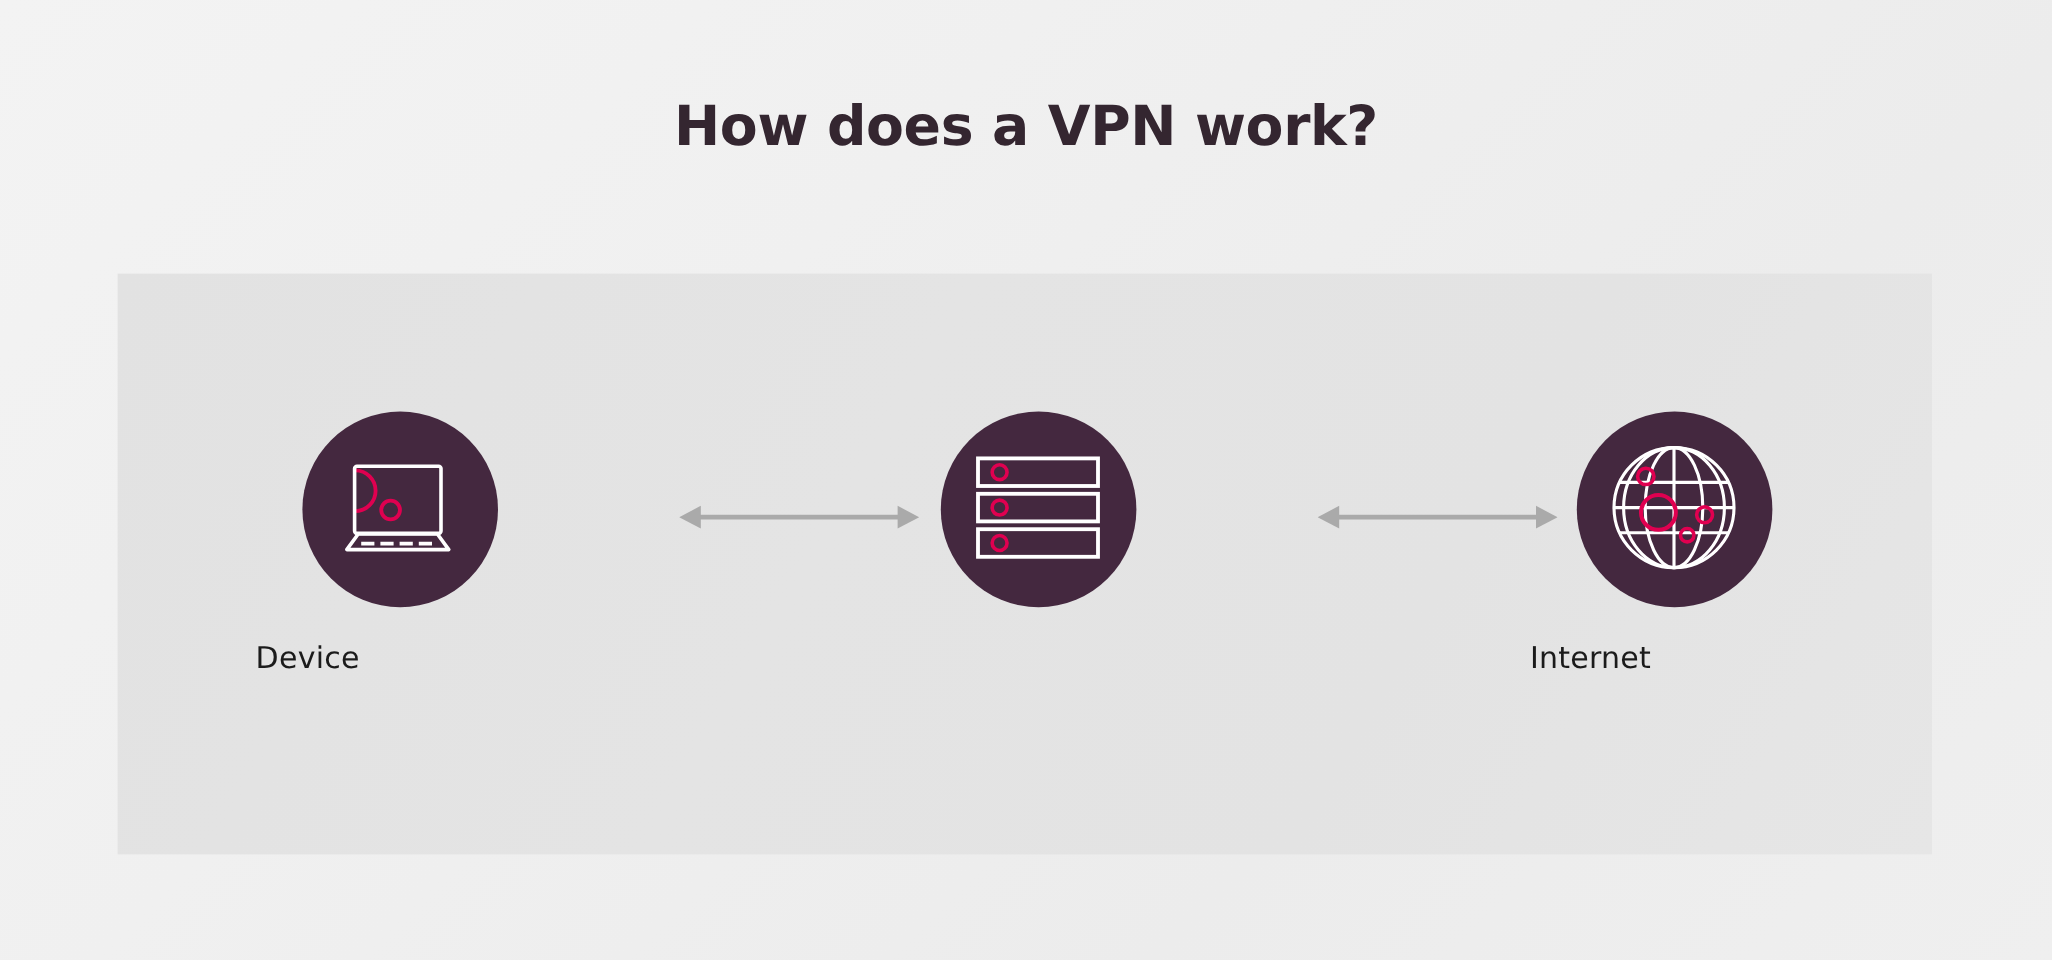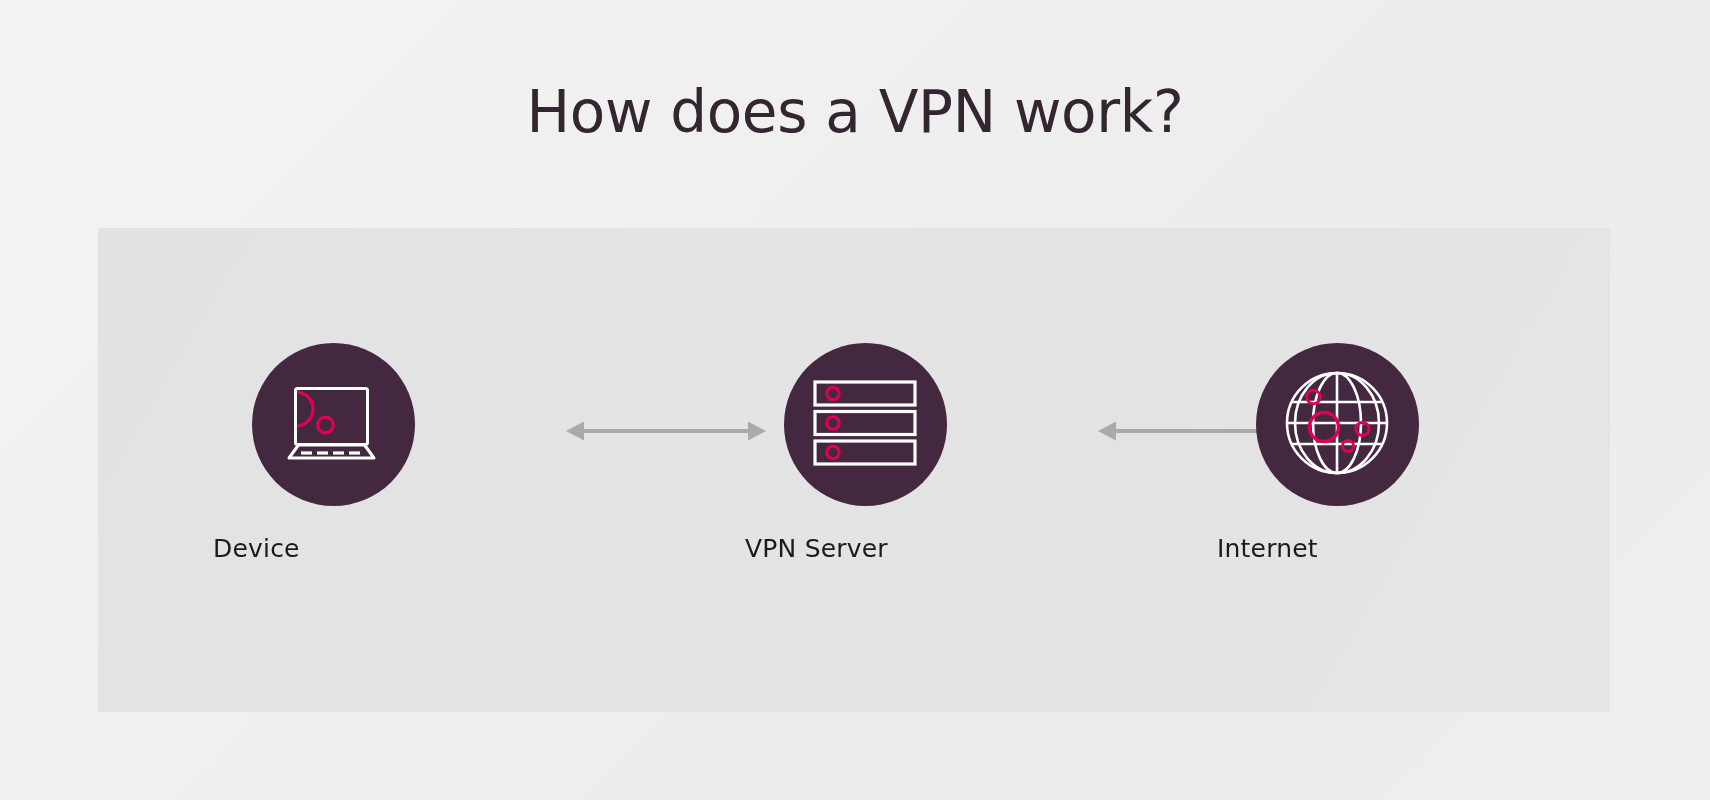--- a/index.html
+++ b/index.html
@@ -22,22 +22,22 @@
   }
 
   
   .title {
     position: absolute;
     left: 0;
     top: 78px;
     width: 1710px;
     text-align: center;
     font-family: "DejaVu Sans", sans-serif;
-    font-size: 58px;
-    font-weight: normal;
+    font-size: 46px;
+    font-weight: bold;
     letter-spacing: -0.3px;
     color: #342630;
     white-space: nowrap;
   }
 
   
   .panel {
     position: absolute;
     left: 98px;
     top: 228px;
@@ -57,21 +57,21 @@
   
   .node {
     position: absolute;
     top: 115px;
     width: 240px;
     margin-left: -120px;
     text-align: left;
   }
   .node-device   { left: 235px; }
   .node-server   { left: 767px; }
-  .node-internet { left: 1239px; }
+  .node-internet { left: 1297px; }
 
   .disc {
     width: 163px;
     height: 163px;
     margin: 0 auto;
     border-radius: 50%;
     background: #44283f;
     display: flex;
     align-items: center;
     justify-content: center;
@@ -157,21 +157,20 @@
               <circle cx="20" cy="13.5" r="6.2" stroke="#e00050" stroke-width="3" fill="none"></circle>
 
               <rect x="2" y="31.5" width="100" height="23" stroke="#ffffff" stroke-width="3.2" fill="none"></rect>
               <circle cx="20" cy="43" r="6.2" stroke="#e00050" stroke-width="3" fill="none"></circle>
 
               <rect x="2" y="61" width="100" height="23" stroke="#ffffff" stroke-width="3.2" fill="none"></rect>
               <circle cx="20" cy="72.5" r="6.2" stroke="#e00050" stroke-width="3" fill="none"></circle>
             </svg>
           </span>
         </div>
-        <div class="node-label">VPN Server</div>
       </div>
 
       <div class="arrow arrow-2">
         <span>
           <svg width="200" height="30" viewBox="0 0 200 30" fill="none" xmlns="http://www.w3.org/2000/svg">
             <line x1="14" y1="15" x2="186" y2="15" stroke="#aaaaaa" stroke-width="4"></line>
             <path d="M0 15 L18 5.5 L18 24.5 Z" fill="#aaaaaa"></path>
             <path d="M200 15 L182 5.5 L182 24.5 Z" fill="#aaaaaa"></path>
           </svg>
         </span>

